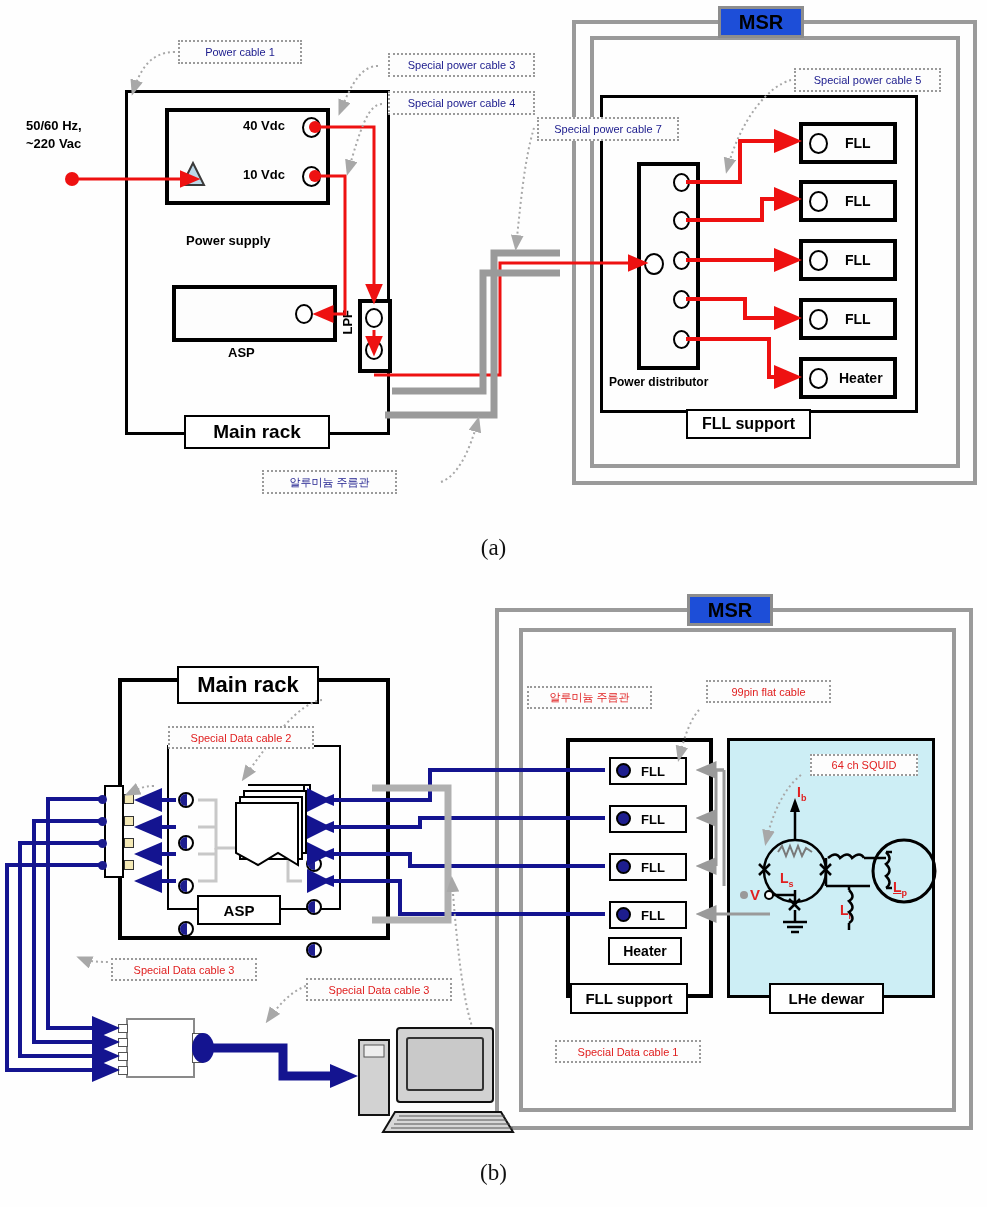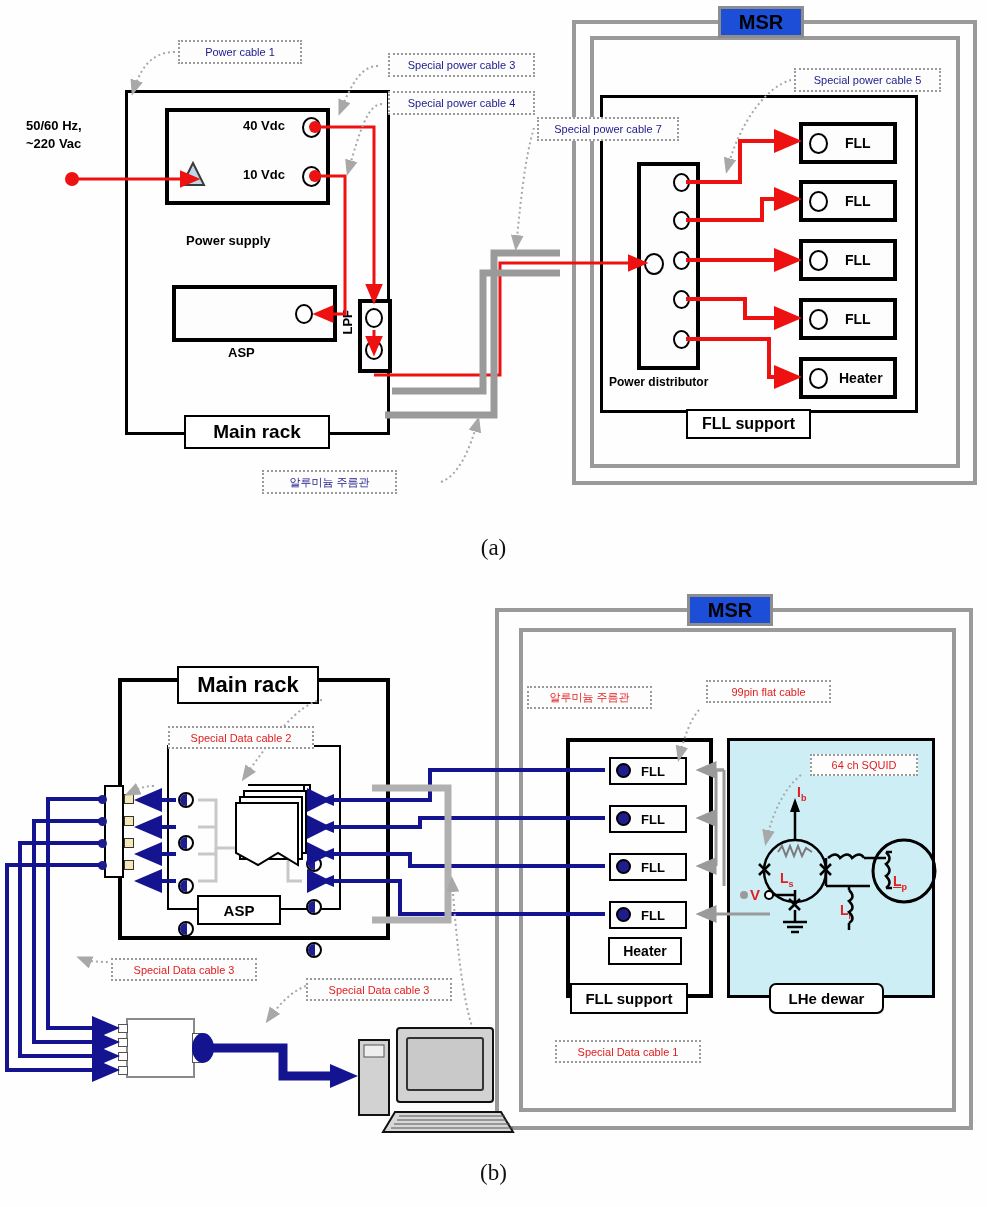--- a/index.html
+++ b/index.html
@@ -221,34 +221,34 @@
 
     <div class="abs black-box-thin" style="left:609px;top:263px;width:78px;height:28px;"></div>
     <div class="abs port-blue" style="left:616px;top:269px;width:15px;height:15px;"></div>
     <div class="abs txt" style="left:641px;top:270px;font-size:13px;">FLL</div>
 
     <div class="abs black-box-thin" style="left:609px;top:311px;width:78px;height:28px;"></div>
     <div class="abs port-blue" style="left:616px;top:317px;width:15px;height:15px;"></div>
     <div class="abs txt" style="left:641px;top:318px;font-size:13px;">FLL</div>
 
     <div class="abs squid-bg" style="left:727px;top:148px;width:208px;height:260px;"></div>
-    <div class="abs white-label-box" style="left:769px;top:393px;width:115px;height:31px;font-size:15px;border-radius:7px;">LHe dewar</div>
+    <div class="abs white-label-box" style="left:769px;top:393px;width:115px;height:31px;font-size:15px;">LHe dewar</div>
     <div class="abs callout kor-red" style="left:810px;top:164px;width:108px;height:22px;">64 ch SQUID</div>
 
     <div class="abs txt" style="left:797px;top:194px;font-size:14px;color:#e02020;">
       <span>I</span><span class="sub">b</span>
     </div>
     <div class="abs txt" style="left:750px;top:296px;font-size:15px;color:#e02020;">V</div>
     <div class="abs txt" style="left:780px;top:280px;font-size:14px;color:#e02020;">
       <span>L</span><span class="sub">s</span>
     </div>
     <div class="abs txt" style="left:840px;top:312px;font-size:14px;color:#e02020;">
       <span>L</span><span class="sub">i</span>
     </div>
-    <div class="abs txt" style="left:893px;top:283px;font-size:14px;color:#e02020;text-decoration:underline;">
+    <div class="abs txt" style="left:893px;top:289px;font-size:14px;color:#e02020;text-decoration:underline;">
       <span>L</span><span class="sub">p</span>
     </div>
 
     <svg class="overlay" width="987" height="560">
       <defs>
         <marker id="arrBlue" markerWidth="7" markerHeight="7" refX="5.5" refY="3" orient="auto">
           <polygon points="0,0 7,3 0,6" fill="#141490"></polygon>
         </marker>
         <marker id="arrBlueBig" markerWidth="6" markerHeight="6" refX="4.5" refY="3" orient="auto">
           <polygon points="0,0 6,3 0,6" fill="#141490"></polygon>

